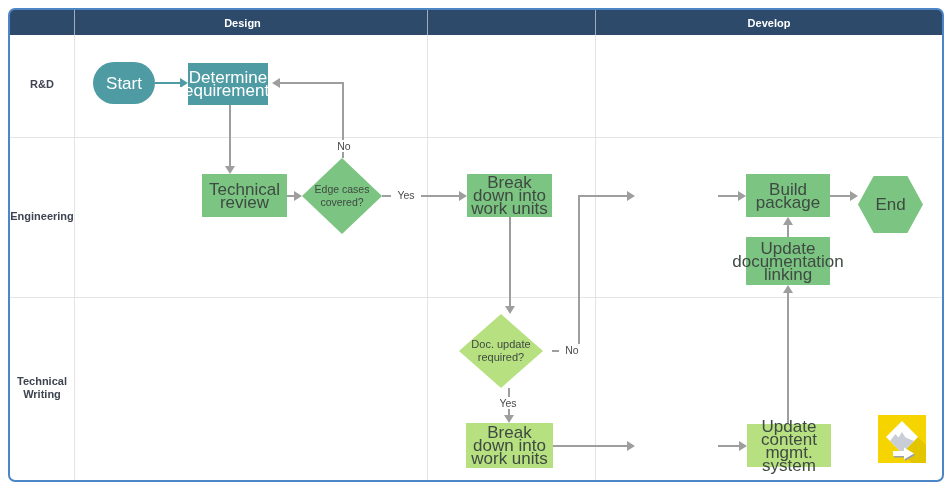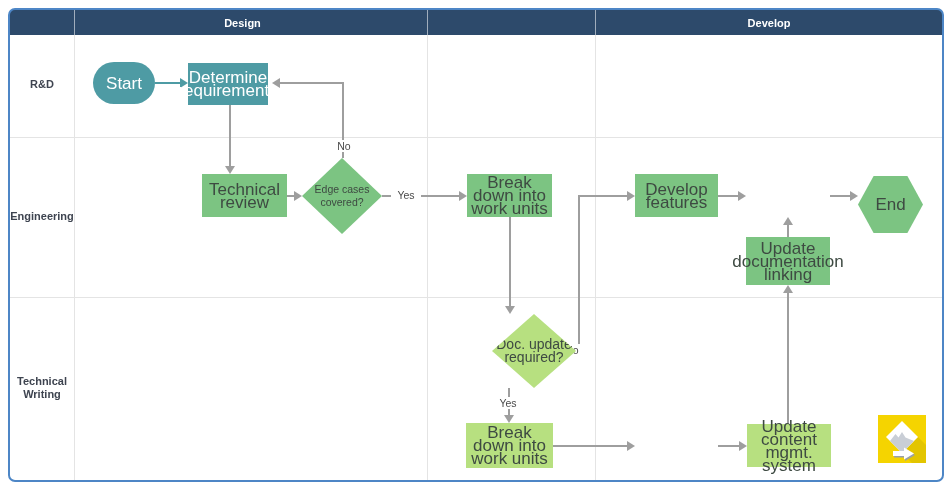--- a/index.html
+++ b/index.html
@@ -38,22 +38,22 @@
   .n-detreq{left:188px;top:63px;width:80px;height:42px;background:var(--teal);color:#fff;}
   .n-techrev{left:188px;top:174px;width:85px;height:43px;background:var(--green);margin-left:14px;}
   .n-edgecases{left:302px;top:158px;width:80px;height:76px;background:var(--green);
                clip-path:polygon(50% 0,100% 50%,50% 100%,0 50%);font-size:10.5px;justify-content:center;}
   .n-breakdown1{left:467px;top:174px;width:85px;height:43px;background:var(--green);}
   .n-devfeat{left:635px;top:174px;width:83px;height:43px;background:var(--green);}
   .n-buildpkg{left:746px;top:174px;width:84px;height:43px;background:var(--green);}
   .n-end{left:858px;top:176px;width:65px;height:57px;background:var(--green);
          clip-path:polygon(24% 0,76% 0,100% 50%,76% 100%,24% 100%,0 50%);}
   .n-updatedoc{left:746px;top:237px;width:84px;height:48px;background:var(--green);}
-  .n-docupdate{left:492px;top:314px;width:84px;height:74px;background:var(--lgreen);
-               clip-path:polygon(50% 0,100% 50%,50% 100%,0 50%);font-size:14px;}
+  .n-docupdate{left:459px;top:314px;width:84px;height:74px;background:var(--lgreen);
+               clip-path:polygon(50% 0,100% 50%,50% 100%,0 50%);font-size:11px;}
   .n-breakdown2{left:466px;top:423px;width:87px;height:45px;background:var(--lgreen);}
   .n-makeedits{left:635px;top:424px;width:83px;height:43px;background:var(--lgreen);}
   .n-updatecontent{left:747px;top:424px;width:84px;height:43px;background:var(--lgreen);}
 
   
   .c{position:absolute;background:var(--line);z-index:2;}
   .ar{position:absolute;width:0;height:0;border:5px solid transparent;z-index:2;}
   .ar-r{border-left:8px solid var(--line);border-right:0;}
   .ar-l{border-right:8px solid var(--line);border-left:0;}
   .ar-d{border-top:8px solid var(--line);border-bottom:0;}
@@ -146,22 +146,22 @@
     </div>
   <div class="node n-techrev">
     <span>Technical review</span>
     </div>
   <div class="node n-edgecases">
     <span>Edge cases covered?</span>
     </div>
   <div class="node n-breakdown1">
     <span>Break down into work units</span>
     </div>
-  <div class="node n-devfeat">
-    <span>Develop features</span>
+  <div class="node n-buildpkg">
+    <span>Build package</span>
     </div>
   <div class="node n-end">
     <span>End</span>
     </div>
   <div class="node n-updatedoc">
     <span>Update documentation linking</span>
     </div>
   <div class="node n-docupdate">
     <span>Doc. update required?</span>
     </div>

